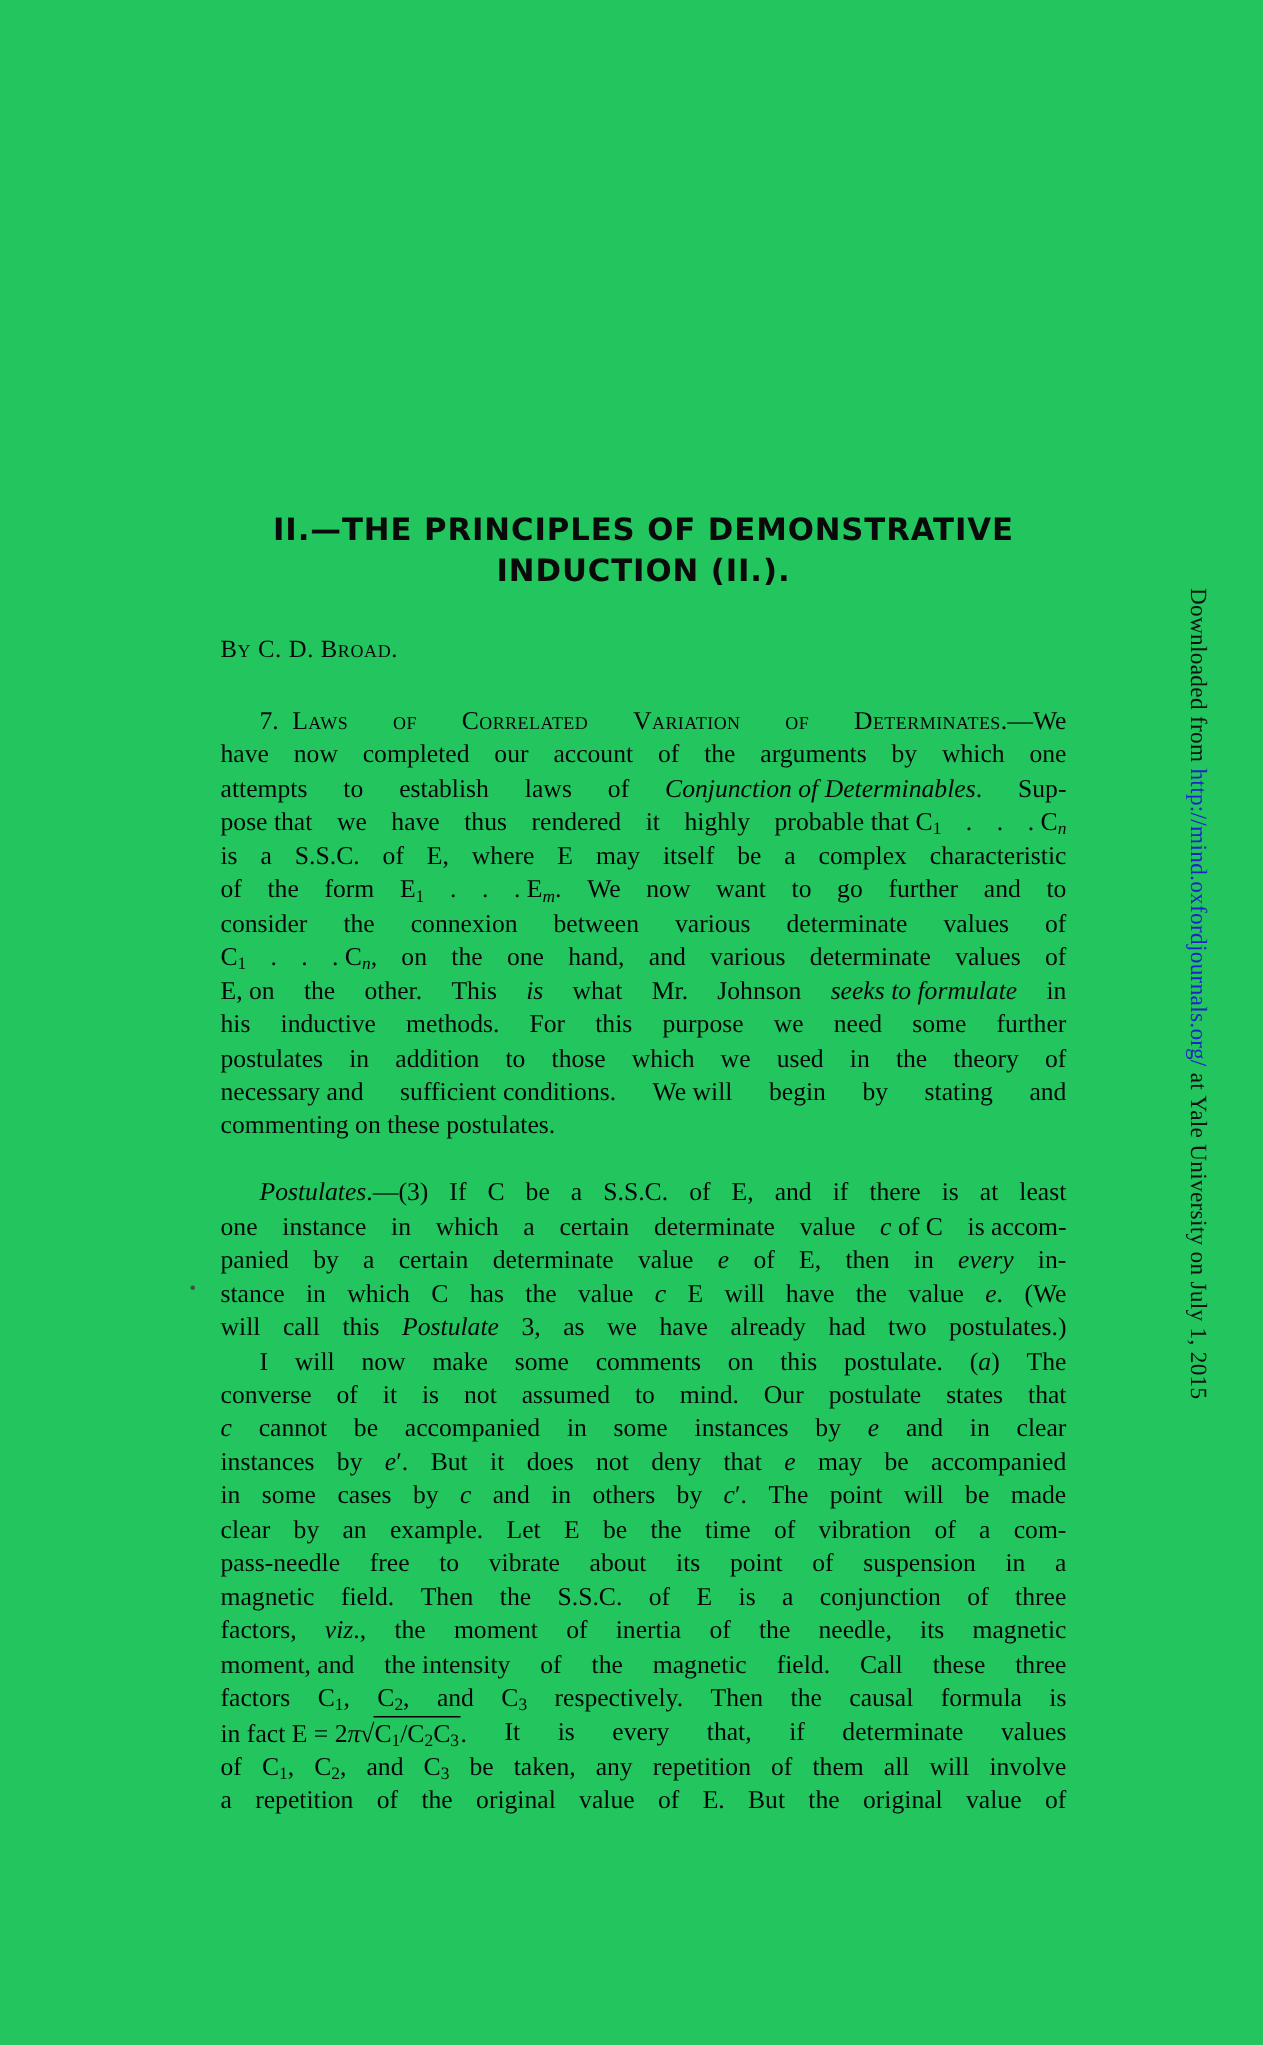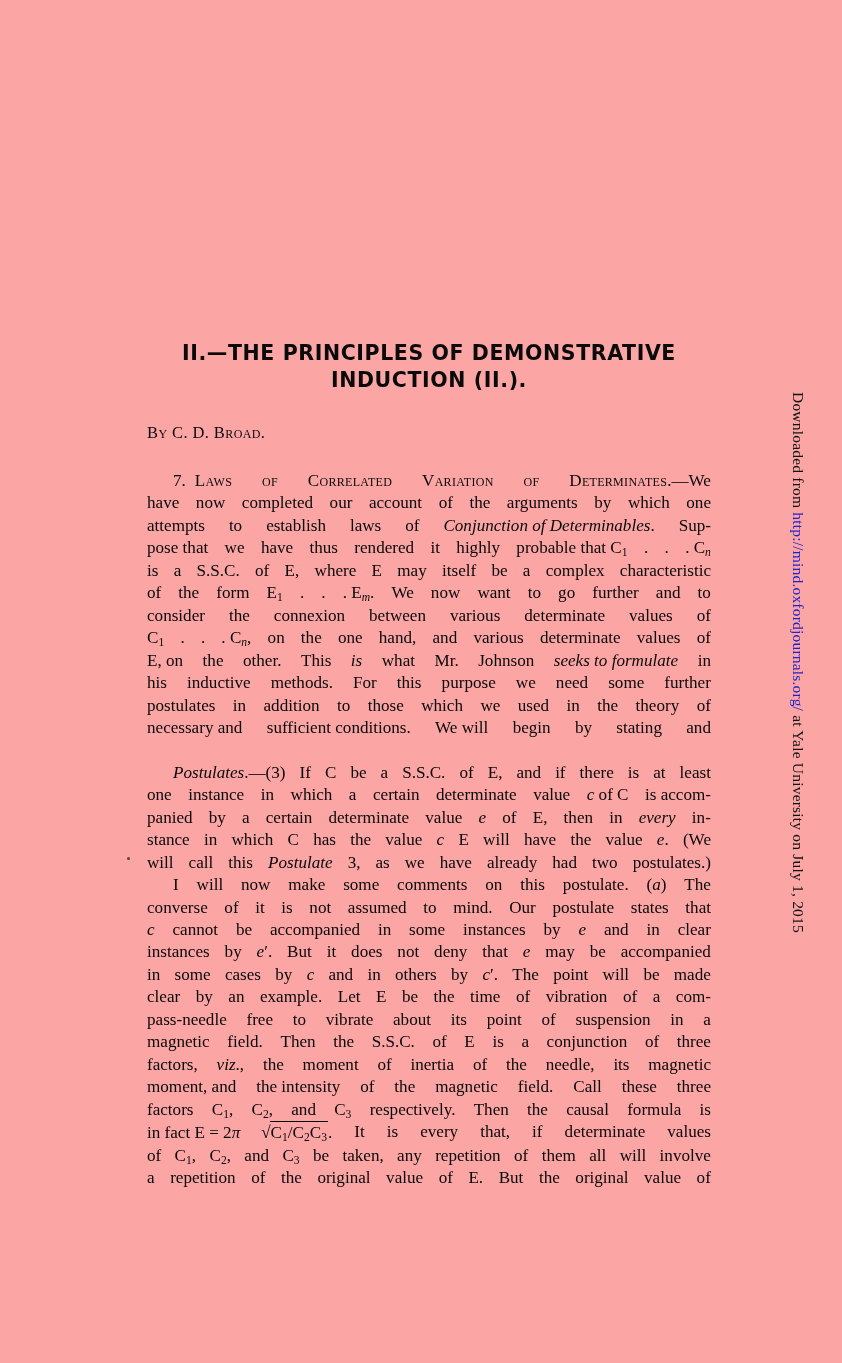--- a/index.html
+++ b/index.html
@@ -15,21 +15,21 @@
     overflow: hidden;
     font-family: "Liberation Serif", "DejaVu Serif", serif;
     color: #000000;
     -webkit-font-smoothing: antialiased;
   }
 
   
   .page-scan {
     position: absolute;
     inset: 0;
-    background: #fca5a5;
+    background: #22c55e;
   }
 
   
   .text-column {
     position: absolute;
     left: 147px;
     top: 340px;
     width: 564px;
   }
 
@@ -99,21 +99,20 @@
     letter-spacing: 0.3px;
   }
   sub {
     font-size: 0.68em;
     vertical-align: -0.28em;
     line-height: 0;
   }
   .radic {
     display: inline-block;
     position: relative;
-    margin-left: 21px;
   }
   .radic .vinc {
     border-top: 1.4px solid #000;
     padding: 0 1px 0 1px;
     display: inline-block;
     margin-left: -1px;
   }
 
   
   .margin-speck {
@@ -318,20 +317,21 @@
       <div class="ln just">
         <span>necessary and</span>
           <span>sufficient conditions.</span>
           <span>We will</span>
           <span>begin</span>
           <span>by</span>
           <span>stating</span>
           <span>and</span>
       </div>
 
+      <div class="ln">commenting on these postulates.</div>
     </div>
 
     <div class="par-gap"></div>
 
     <div class="body-par">
 
       <div class="ln just">
         <span><span class="indent"></span><i>Postulates</i>.—(3)</span>
           <span>If</span>
           <span>C</span>

